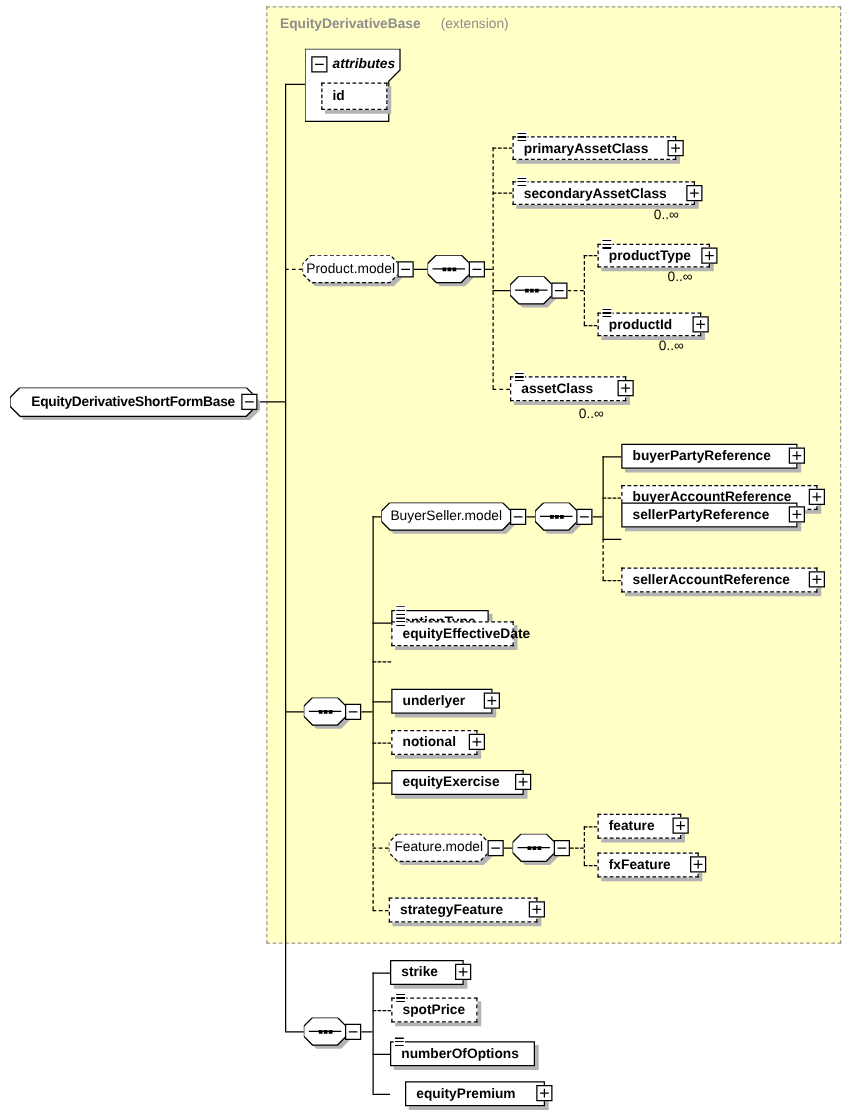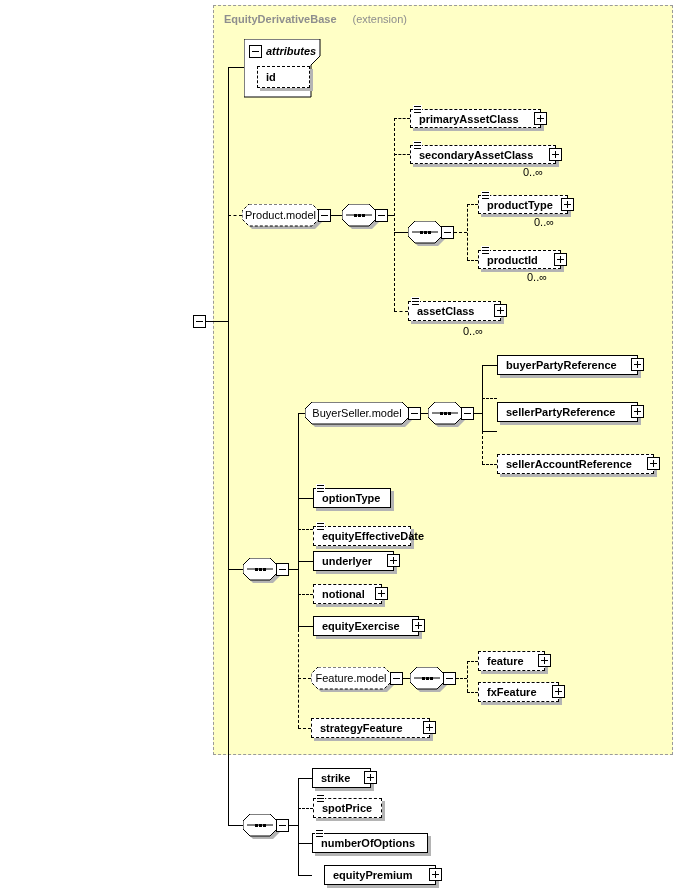--- a/index.html
+++ b/index.html
@@ -121,20 +121,27 @@
   <div class="hline dash" style="left:467px;top:661px;width:11px;"></div>
   <div class="hline dash" style="left:467px;top:692px;width:11px;"></div>
 
   <div class="hline" style="left:289px;top:825px;width:9px;"></div>
   <div class="vline" style="left:298px;top:778px;height:97px;"></div>
   <div class="hline" style="left:298px;top:778px;width:14px;"></div>
   <div class="hline dash" style="left:298px;top:808px;width:15px;"></div>
   <div class="hline" style="left:298px;top:843px;width:14px;"></div>
   <div class="hline" style="left:298px;top:875px;width:14px;"></div>
 
+  <div class="oct" style="left:8px;top:310px;">
+    <svg width="201" height="27">
+      <polygon class="shadowpoly" points="11,3 192,3 200,11 200,18 192,26 11,26 3,18 3,11"></polygon>
+      <polygon class="octpoly" points="8,0 189,0 197,8 197,15 189,23 8,23 0,15 0,8"></polygon>
+    </svg>
+    <span class="octlabel boldl">EquityDerivativeShortFormBase</span>
+  </div>
   <div class="minusbox" style="left:193px;top:315px;"></div>
 
   <div class="oct" style="left:244px;top:39px;">
     <svg width="78" height="60">
       <polygon class="octpoly" points="0,0 76,0 76,17 67,26 67,58 0,58"></polygon>
     </svg>
   </div>
   <div class="minusbox" style="left:249px;top:45px;"></div>
   <div class="attr-header" style="left:266px;top:45px;">attributes</div>
   <div class="ebox dashed" style="left:257px;top:66px;width:53px;height:22px;">
@@ -226,20 +233,24 @@
       <rect class="seqdot" x="16" y="10" width="3" height="3"></rect>
       <rect class="seqdot" x="20" y="10" width="3" height="3"></rect>
     </svg>
   </div>
   <div class="minusbox" style="left:461px;top:407px;"></div>
 
   <div class="ebox" style="left:497px;top:355px;width:141px;">
     <span class="lbl">buyerPartyReference</span>
     <span class="plusbox"></span>
   </div>
+  <div class="ebox dashed" style="left:497px;top:388px;width:157px;">
+    <span class="lbl">buyerAccountReference</span>
+    <span class="plusbox"></span>
+  </div>
   <div class="ebox" style="left:497px;top:402px;width:141px;">
     <span class="lbl">sellerPartyReference</span>
     <span class="plusbox"></span>
   </div>
   <div class="ebox dashed" style="left:497px;top:454px;width:157px;">
     <span class="lbl">sellerAccountReference</span>
     <span class="plusbox"></span>
   </div>
 
   <div class="oct" style="left:243px;top:558px;">
@@ -251,21 +262,21 @@
       <rect class="seqdot" x="16" y="10" width="3" height="3"></rect>
       <rect class="seqdot" x="20" y="10" width="3" height="3"></rect>
     </svg>
   </div>
   <div class="minusbox" style="left:276px;top:563px;"></div>
 
   <div class="ebox" style="left:313px;top:488px;width:78px;">
     <span class="stype"></span>
     <span class="lbl">optionType</span>
   </div>
-  <div class="ebox dashed" style="left:313px;top:526px;width:98px;">
+  <div class="ebox dashed" style="left:313px;top:497px;width:98px;">
     <span class="stype"></span>
     <span class="lbl">equityEffectiveDate</span>
   </div>
   <div class="ebox" style="left:313px;top:551px;width:81px;">
     <span class="lbl">underlyer</span>
     <span class="plusbox"></span>
   </div>
   <div class="ebox dashed" style="left:313px;top:584px;width:69px;">
     <span class="lbl">notional</span>
     <span class="plusbox"></span>

